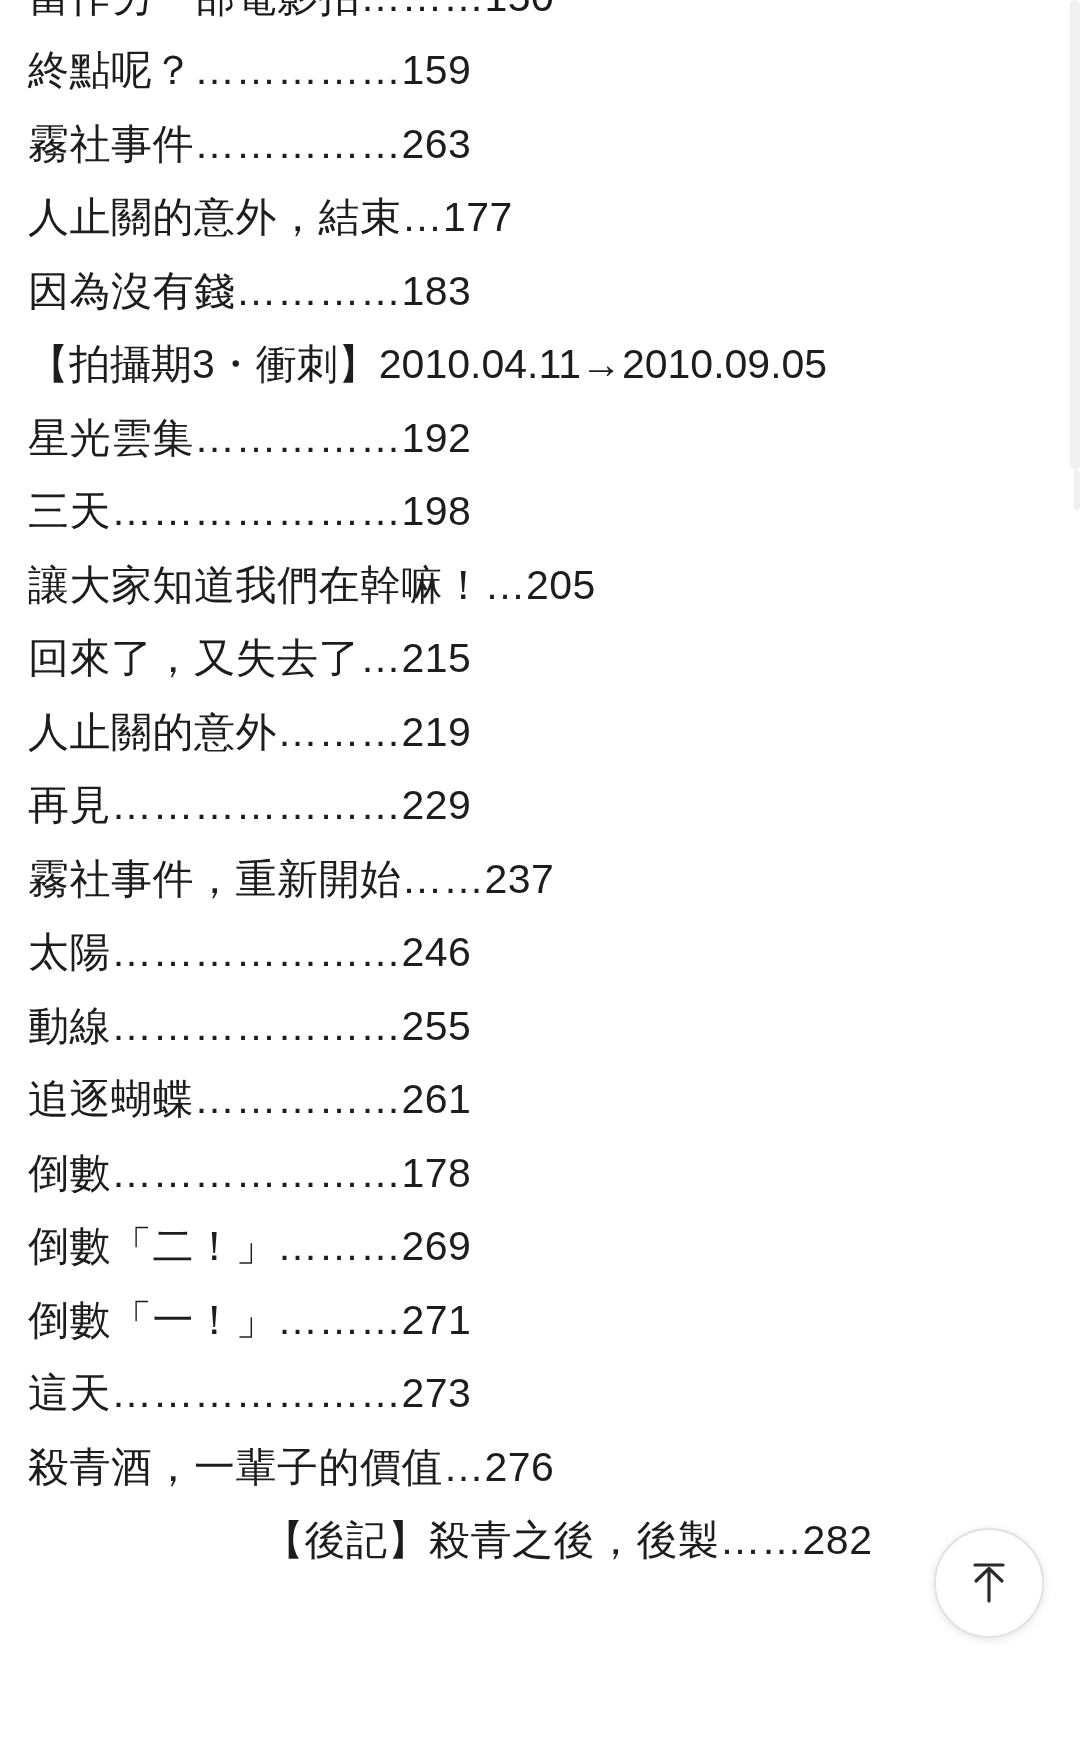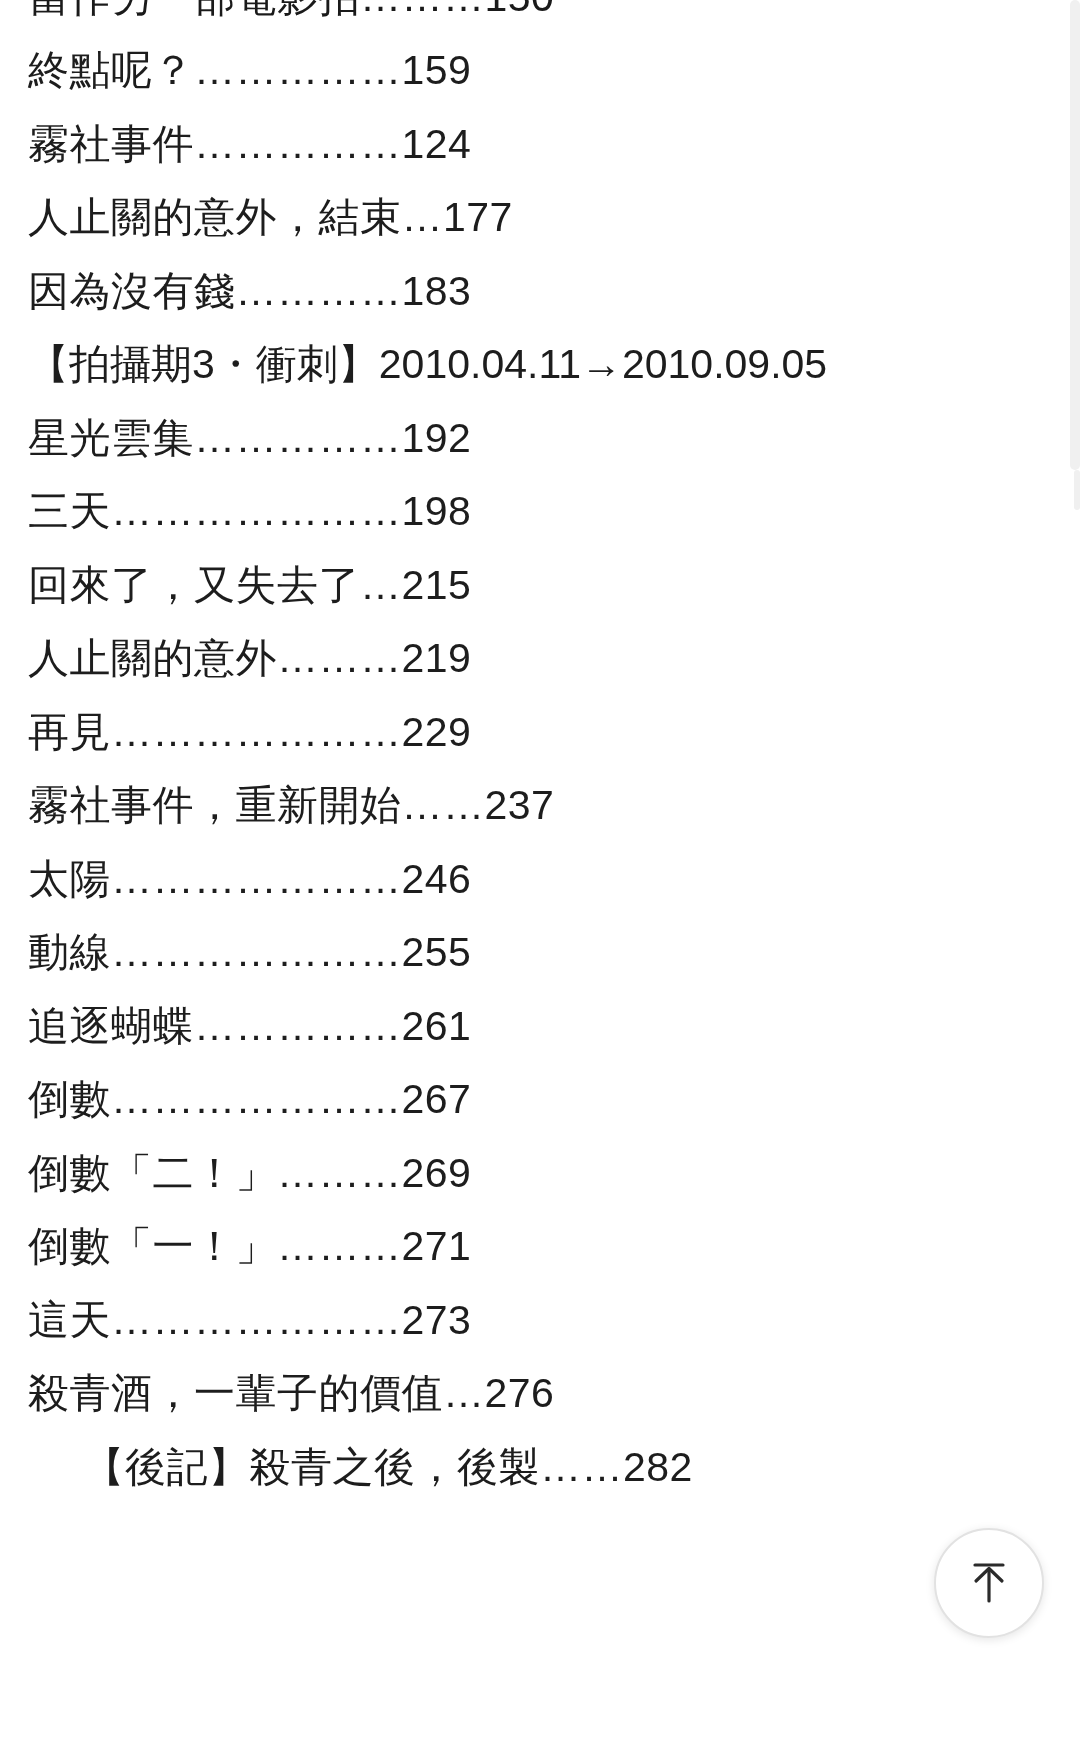--- a/index.html
+++ b/index.html
@@ -56,20 +56,21 @@
     color: #1d1d1d;
   }
 
   .toc-entry.section-head {
     font-weight: normal;
     letter-spacing: 0px;
   }
 
   .toc-entry.indented {
     padding-left: 14px;
+    text-align: center;
   }
 
   
   .edge-artifact {
     position: absolute;
     background: #f0f0f0;
     border-radius: 6px;
   }
   .edge-a1 { right: 0; top: 0; width: 10px; height: 470px; }
   .edge-a2 { right: 0; top: 470px; width: 6px; height: 40px; }
@@ -101,21 +102,21 @@
     <div class="clipped-inner">當作另一部電影拍………150</div>
   </div>
 
   <ul class="toc-list">
 
     <li class="toc-entry">
       <span>終點呢？</span><span>……………</span><span>159</span>
     </li>
 
     <li class="toc-entry">
-      <span>霧社事件</span><span>……………</span><span>124</span>
+      <span>霧社事件</span><span>……………</span><span>263</span>
     </li>
 
     <li class="toc-entry">
       <span>人止關的意外，結束</span><span>…</span><span>177</span>
     </li>
 
     <li class="toc-entry">
       <span>因為沒有錢</span><span>…………</span><span>183</span>
     </li>
 
@@ -124,20 +125,23 @@
     </li>
 
     <li class="toc-entry">
       <span>星光雲集</span><span>……………</span><span>192</span>
     </li>
 
     <li class="toc-entry">
       <span>三天</span><span>…………………</span><span>198</span>
     </li>
 
+    <li class="toc-entry">
+      <span>讓大家知道我們在幹嘛！</span><span>…</span><span>205</span>
+    </li>
 
     <li class="toc-entry">
       <span>回來了，又失去了</span><span>…</span><span>215</span>
     </li>
 
     <li class="toc-entry">
       <span>人止關的意外</span><span>………</span><span>219</span>
     </li>
 
     <li class="toc-entry">
@@ -155,21 +159,21 @@
 
     <li class="toc-entry">
       <span>動線</span><span>…………………</span><span>255</span>
     </li>
 
     <li class="toc-entry">
       <span>追逐蝴蝶</span><span>……………</span><span>261</span>
     </li>
 
     <li class="toc-entry">
-      <span>倒數</span><span>…………………</span><span>267</span>
+      <span>倒數</span><span>…………………</span><span>178</span>
     </li>
 
 
     <li class="toc-entry">
       <span>倒數「二！」</span><span>………</span><span>269</span>
     </li>
 
     <li class="toc-entry">
       <span>倒數「一！」</span><span>………</span><span>271</span>
     </li>

